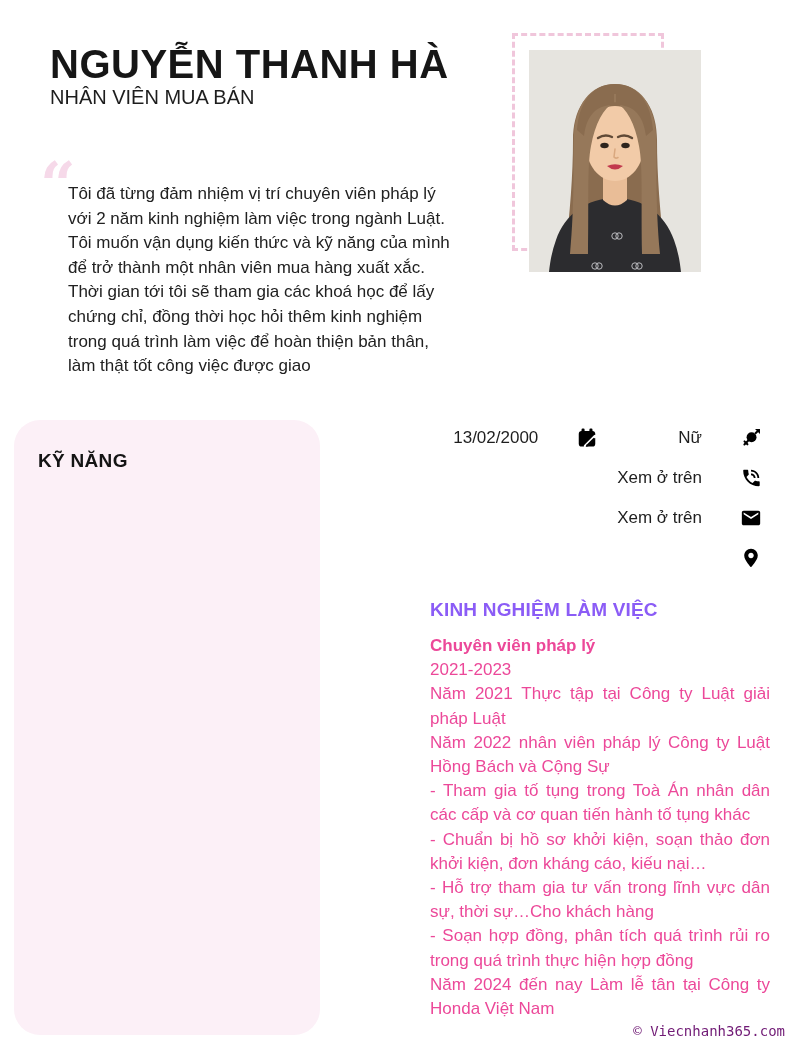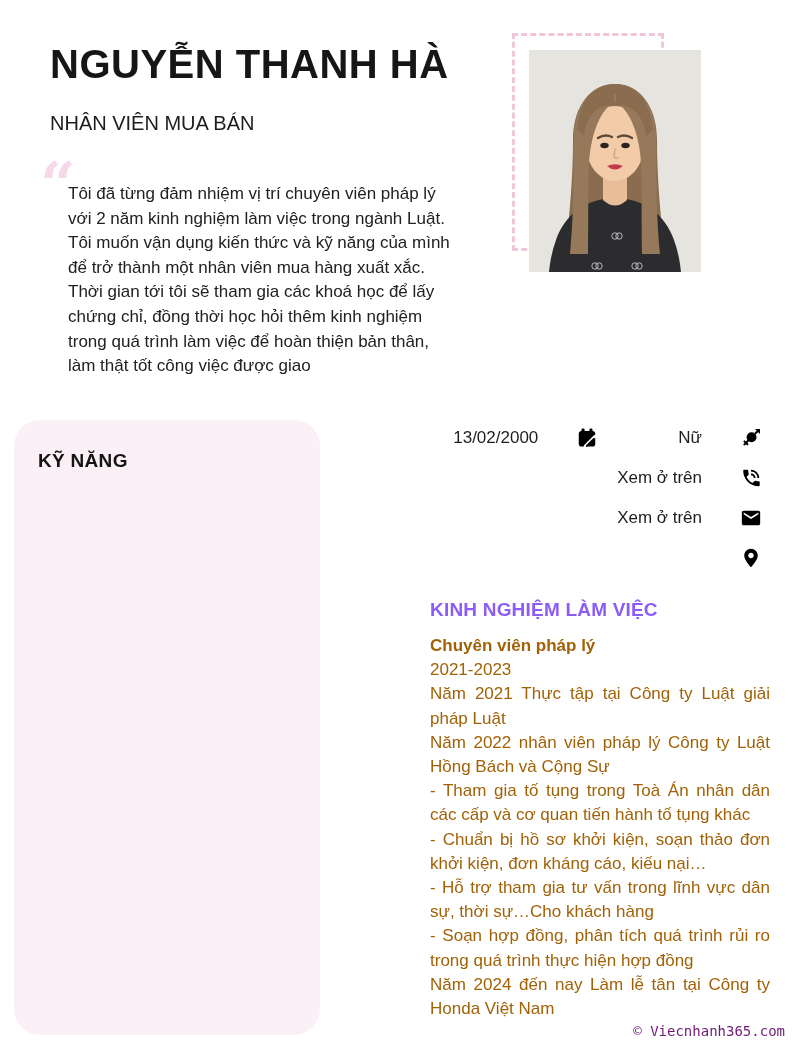--- a/index.html
+++ b/index.html
@@ -18,21 +18,21 @@
   .name {
     position: absolute;
     left: 50px; top: 42px;
     font-size: 40px;
     font-weight: 700;
     letter-spacing: 0.5px;
     color: #161616;
   }
   .job-title {
     position: absolute;
-    left: 50px; top: 112px;
+    left: 50px; top: 86px;
     font-size: 20px;
     font-weight: 400;
     color: #1d1d1d;
   }
 
   
   .photo-dashed {
     position: absolute;
     left: 512px; top: 33px;
     width: 152px; height: 218px;
@@ -126,21 +126,21 @@
     font-weight: 700;
     letter-spacing: 0.2px;
     color: #8b5cf6;
   }
   .exp-body {
     position: absolute;
     left: 430px; top: 634px;
     width: 340px;
     font-size: 17px;
     line-height: 24.2px;
-    color: #a16207;
+    color: #ec4899;
   }
   .exp-body p { margin: 0; text-align: justify; }
   .exp-job { font-weight: 700; text-align: left !important; }
   .exp-period { text-align: left !important; }
 
   
   .copyright {
     position: absolute;
     right: 15px; top: 1023px;
     font-family: "DejaVu Sans Mono", monospace;

